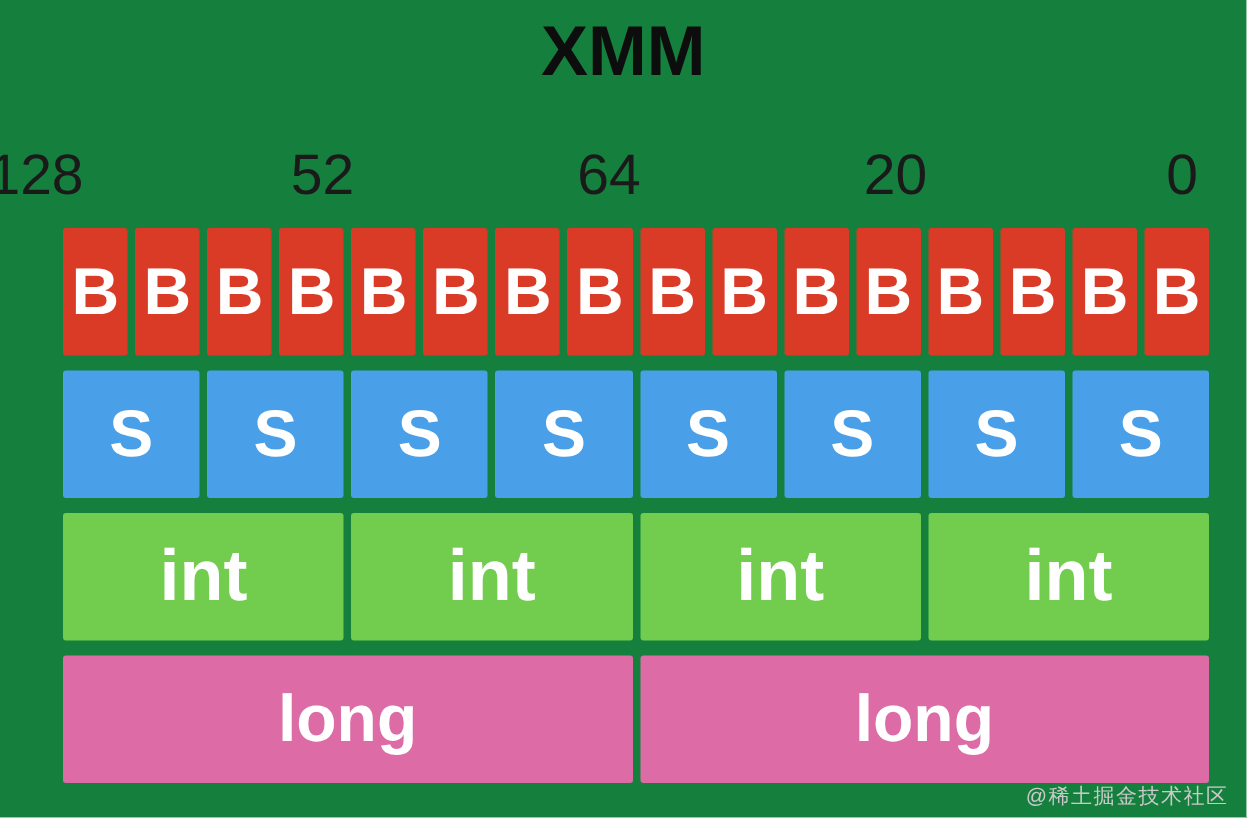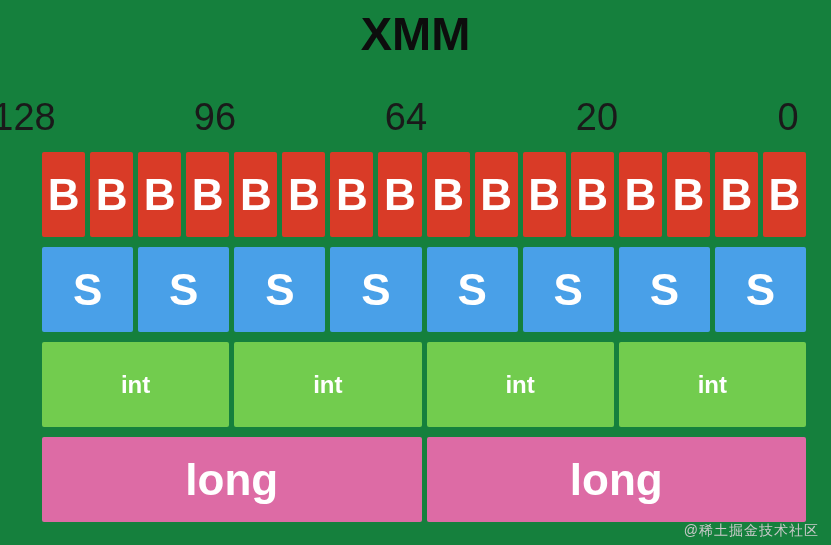--- a/index.html
+++ b/index.html
@@ -60,39 +60,39 @@
     display: flex;
     align-items: center;
     justify-content: center;
     color: #ffffff;
     font-size: 44px;
     font-weight: 700;
     border-radius: 2px;
     line-height: 1;
     user-select: none;
   }
-  .row[data-name="int-row"] .cell { font-size: 24px; }
+  .row[data-name="int-row"] .cell { font-size: 48px; }
   .row[data-name="long-row"] .cell { font-size: 44px; }
   .watermark {
     position: absolute;
     right: 12px;
     bottom: 5px;
     font-size: 14px;
     letter-spacing: 1px;
     color: #c9c9c9;
   }
 </style>
 </head>
 <body>
 
 <div class="canvas" data-name="xmm-register-diagram">
   <h1 class="title" data-name="diagram-title">XMM</h1>
   <div class="scale" data-name="bit-scale">
       <span class="lbl" data-name="bit-label-128" style="left: 0%;">128</span>
-      <span class="lbl" data-name="bit-label-96" style="left: 25%;">96</span>
+      <span class="lbl" data-name="bit-label-96" style="left: 25%;">52</span>
       <span class="lbl" data-name="bit-label-64" style="left: 50%;">64</span>
       <span class="lbl" data-name="bit-label-32" style="left: 75%;">20</span>
       <span class="lbl" data-name="bit-label-0" style="left: 100%;">0</span>
     </div>
   <div class="rows" id="rows" data-name="register-rows">
       <div class="row" data-name="byte-row" style="grid-template-columns: repeat(16, 1fr);">
         <div class="cell" data-name="byte-row-cell" style="background: rgb(217, 59, 39);">B</div>
         <div class="cell" data-name="byte-row-cell" style="background: rgb(217, 59, 39);">B</div>
         <div class="cell" data-name="byte-row-cell" style="background: rgb(217, 59, 39);">B</div>
         <div class="cell" data-name="byte-row-cell" style="background: rgb(217, 59, 39);">B</div>

